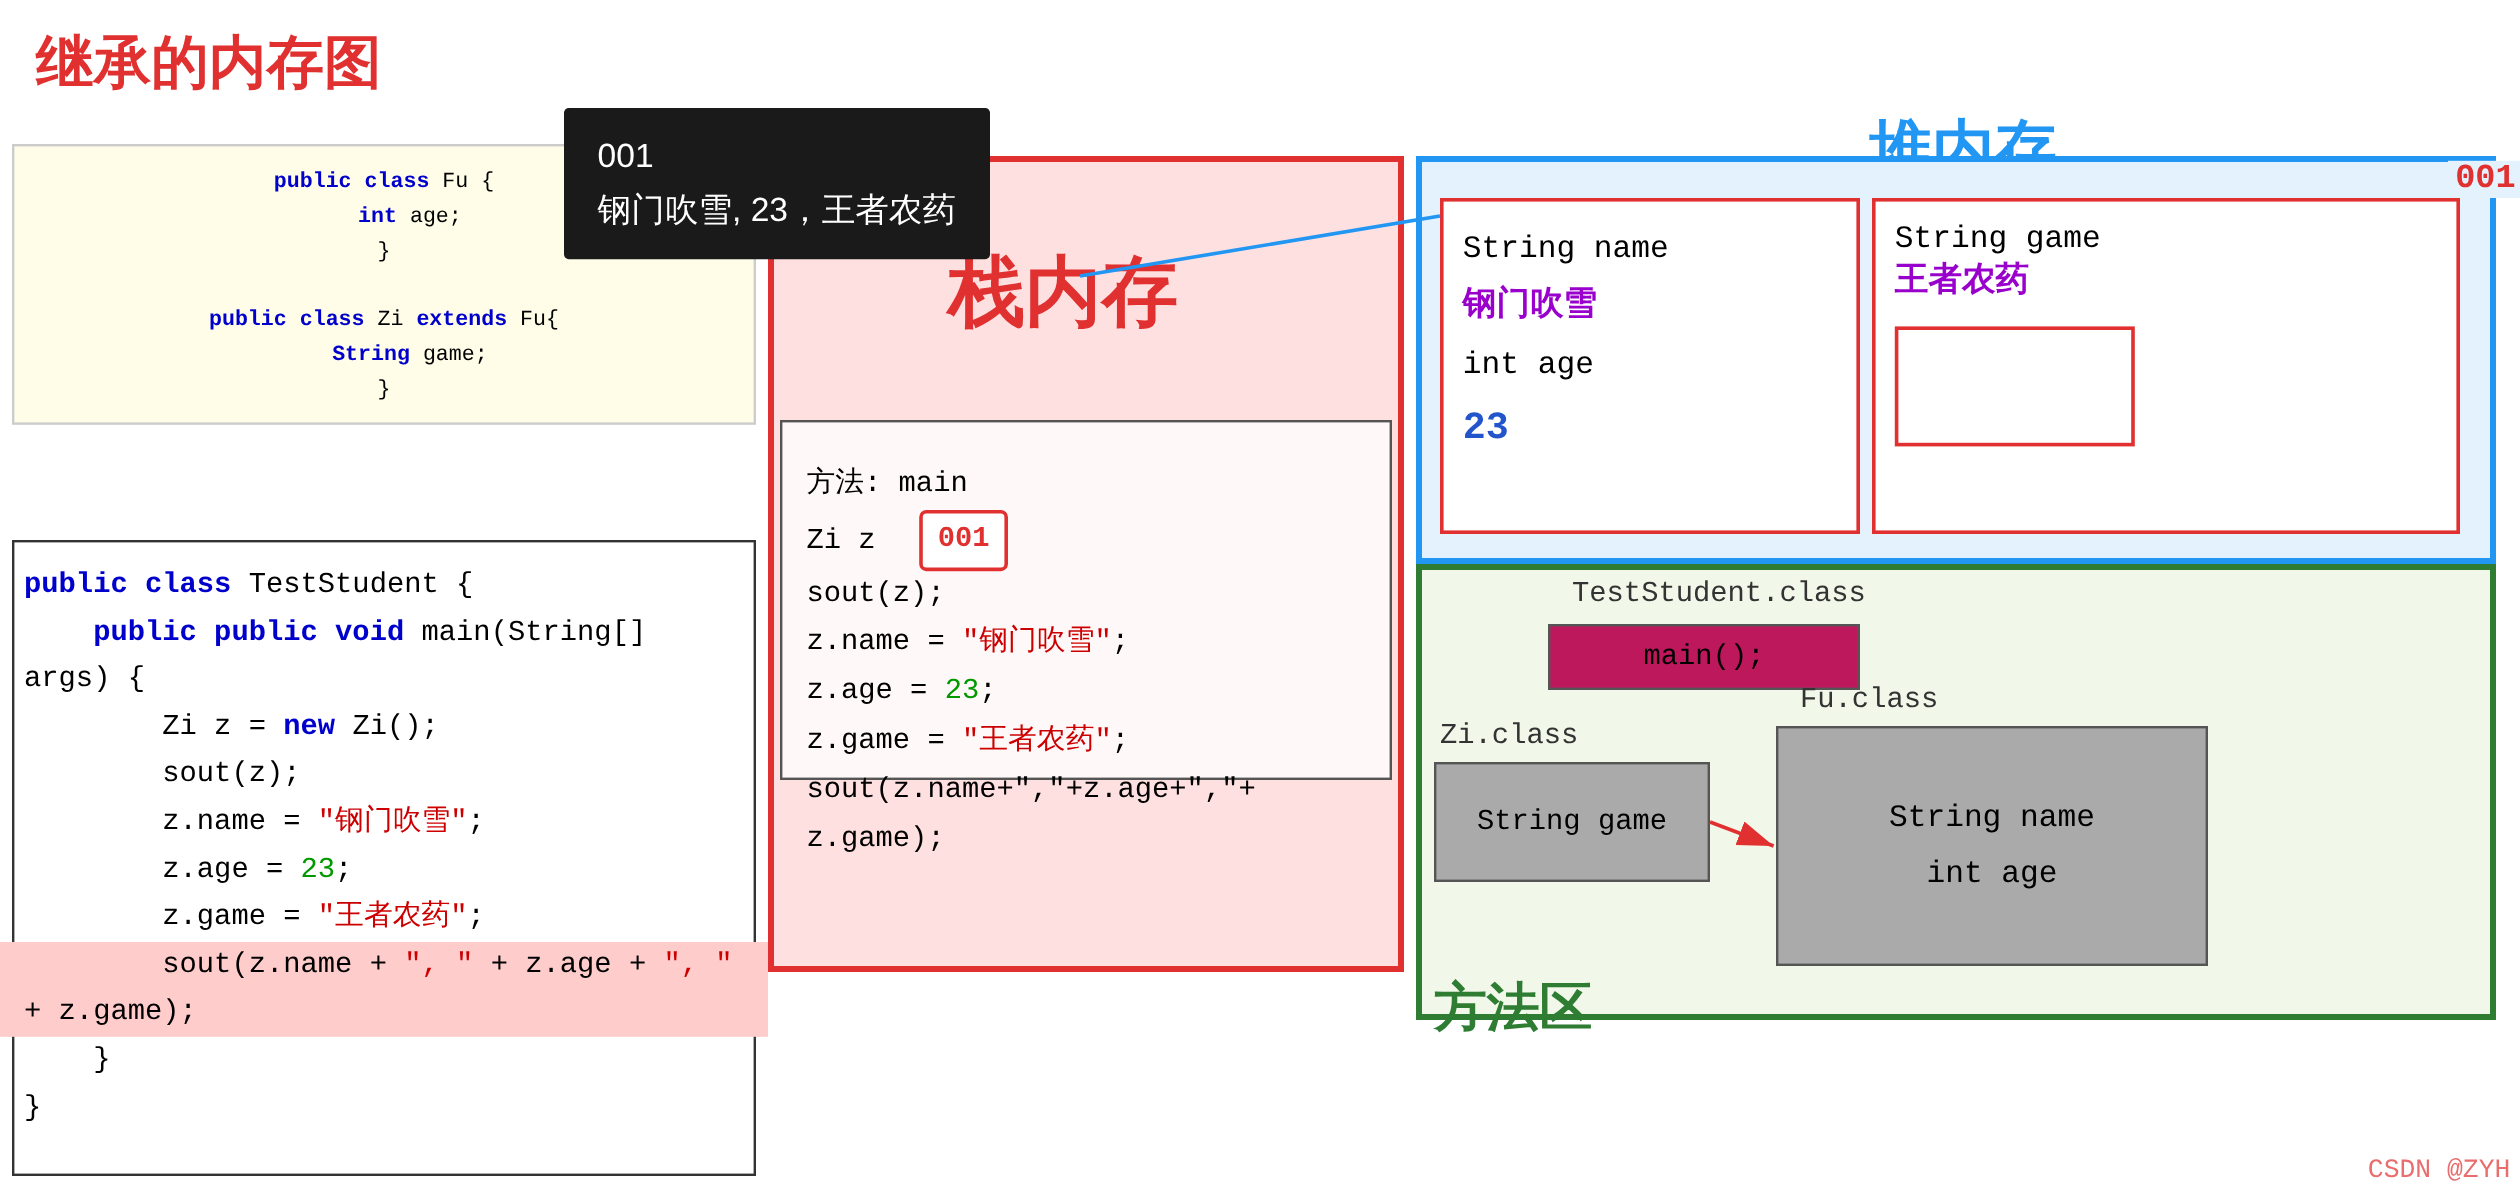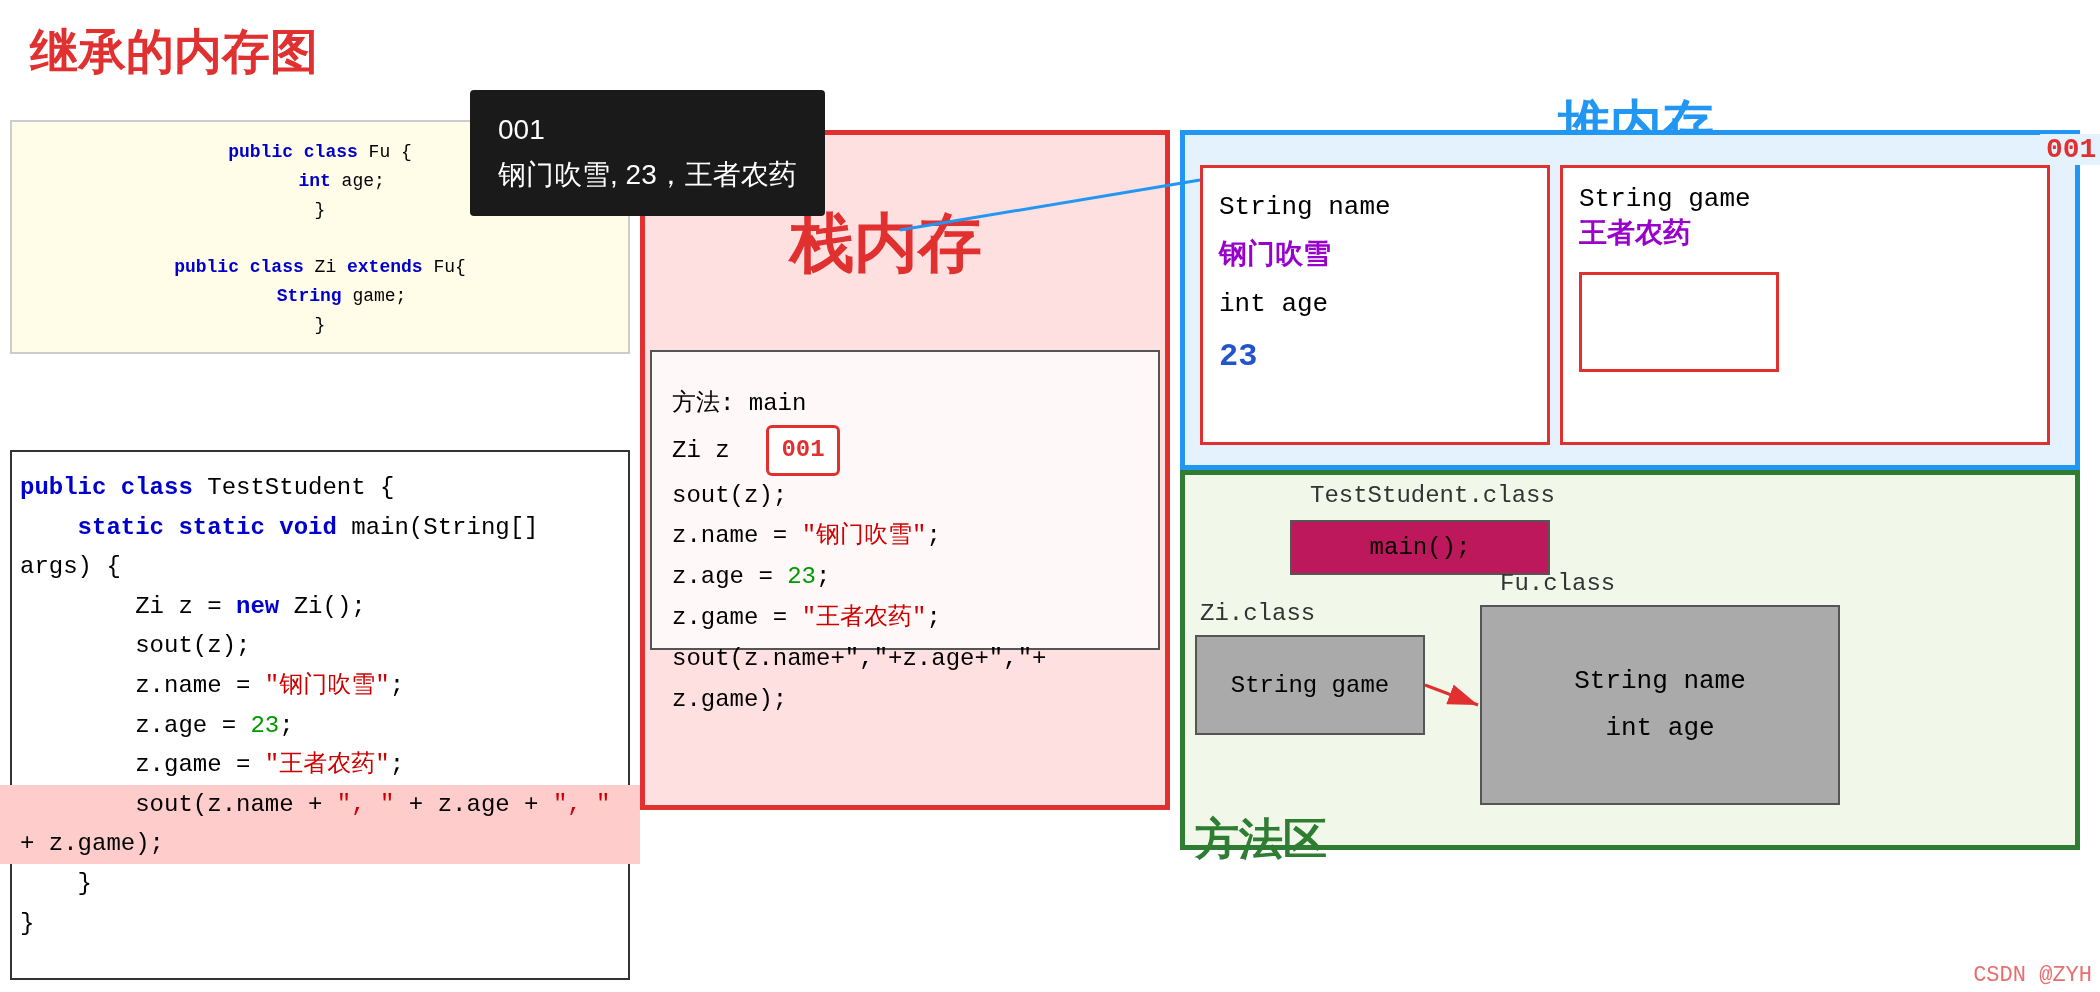--- a/index.html
+++ b/index.html
@@ -335,21 +335,21 @@
   <div>&nbsp;&nbsp;&nbsp;&nbsp;<span class="kw">int</span> age;</div>
   <div>}</div>
   <div>&nbsp;</div>
   <div><span class="kw">public class</span> Zi <span class="kw">extends</span> Fu{</div>
   <div>&nbsp;&nbsp;&nbsp;&nbsp;<span class="kw">String</span> game;</div>
   <div>}</div>
 </div>
 
 <div class="code-box-bottom">
   <div><span class="kw">public class</span> TestStudent {</div>
-  <div>&nbsp;&nbsp;&nbsp;&nbsp;<span class="kw">static static void</span> main(String[] args) {</div>
+  <div>&nbsp;&nbsp;&nbsp;&nbsp;<span class="kw">public public void</span> main(String[] args) {</div>
   <div>&nbsp;&nbsp;&nbsp;&nbsp;&nbsp;&nbsp;&nbsp;&nbsp;Zi z = <span class="kw">new</span> Zi();</div>
   <div>&nbsp;&nbsp;&nbsp;&nbsp;&nbsp;&nbsp;&nbsp;&nbsp;sout(z);</div>
   <div>&nbsp;&nbsp;&nbsp;&nbsp;&nbsp;&nbsp;&nbsp;&nbsp;z.name = <span class="str">"钢门吹雪"</span>;</div>
   <div>&nbsp;&nbsp;&nbsp;&nbsp;&nbsp;&nbsp;&nbsp;&nbsp;z.age = <span class="num">23</span>;</div>
   <div>&nbsp;&nbsp;&nbsp;&nbsp;&nbsp;&nbsp;&nbsp;&nbsp;z.game = <span class="str">"王者农药"</span>;</div>
   <span class="highlight-line">
     <div>&nbsp;&nbsp;&nbsp;&nbsp;&nbsp;&nbsp;&nbsp;&nbsp;sout(z.name + <span class="str">", "</span> + z.age + <span class="str">", "</span> + z.game);</div>
   </span>
   <div>&nbsp;&nbsp;&nbsp;&nbsp;}</div>
   <div>}</div>

